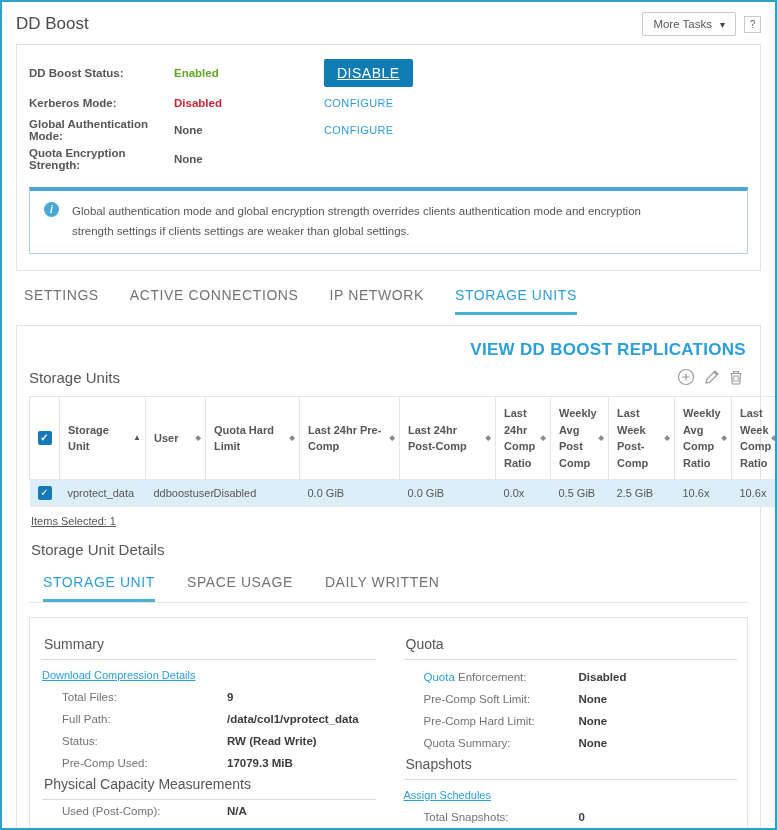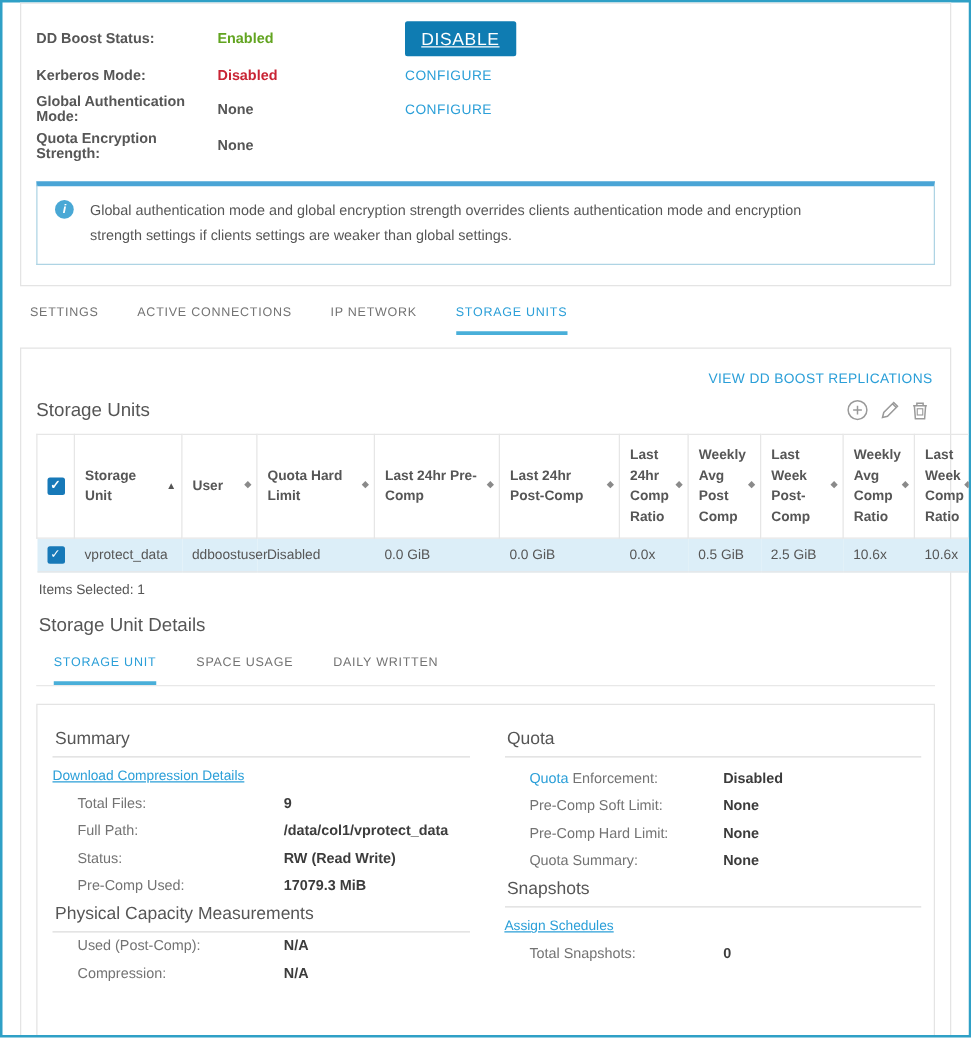--- a/index.html
+++ b/index.html
@@ -52,68 +52,76 @@
     padding:10px 70px 12px 42px; font-size:11.5px; line-height:1.75; color:#565656;
   }
   .info-icon {
     position:absolute; left:14px; top:11px; width:15px; height:15px; border-radius:50%;
     background:#49a8d5; color:#fff; font-size:10px; font-weight:bold; font-style:italic;
     display:flex; align-items:center; justify-content:center;
   }
 
   
   .tabs { display:flex; gap:31px; padding:16px 8px 0 8px; }
-  .tab { font-size:10px; letter-spacing:0.6px; color:#737373; padding-bottom:9px; cursor:pointer; }
+  .tab { font-size:14px; letter-spacing:0.6px; color:#737373; padding-bottom:9px; cursor:pointer; }
   .tab.active { color:#2b9fd8; border-bottom:3px solid #49afd9; }
 
   
   .main-panel { margin-top:10px; padding:10px 12px 14px 12px; min-height:566px; }
   .repl-row { text-align:right; padding:4px 2px 2px 0; }
-  .repl-link { font-size:11px; color:#2b9fd8; letter-spacing:0.3px; text-decoration:none; cursor:pointer; }
+  .repl-link { font-size:17px; color:#2b9fd8; letter-spacing:0.3px; text-decoration:none; cursor:pointer;font-weight:bold; }
   .su-head { display:flex; align-items:center; margin:6px 0 10px 0; }
   .su-title { font-size:15px; color:#565656; flex:1; }
   .icon-btn { background:none; border:none; cursor:pointer; padding:0 4px; }
   .icon-btn svg { display:block; }
 
   
   table { width:100%; border-collapse:collapse; table-layout:fixed; font-size:11px; }
   th {
     border:1px solid #e6e6e6; font-weight:bold; color:#565656; text-align:left;
     padding:8px 14px 8px 8px; vertical-align:middle; position:relative; line-height:1.5;
   }
   th.cb-col, td.cb-col { width:30px; text-align:center; padding:6px 4px; }
   td { padding:6px 8px; color:#565656; border-bottom:1px solid #e6e6e6; }
   tr.sel td { background:#dceef8; }
   .sort { position:absolute; right:4px; top:50%; transform:translateY(-50%); color:#8a8a8a; font-size:7px; }
   .sort.asc { color:#555; font-size:8px; }
   .checkbox {
     width:14px; height:14px; background:#1779b8; border-radius:2px; margin:0 auto;
     color:#fff; font-size:10px; line-height:14px; text-align:center; cursor:pointer;
   }
-  .items-sel { font-size:11px; color:#565656; margin:8px 0 14px 2px; }
+  .items-sel { font-size:11px; color:#565656; margin:8px 0 14px 2px;text-decoration:underline; }
 
   
   .sud-title { font-size:15px; color:#565656; margin:6px 0 14px 2px; }
   .sub-tabs { display:flex; gap:32px; padding:2px 8px 0 14px; border-bottom:1px solid #e8e8e8; }
   .details-panel { margin-top:14px; padding:16px 10px 16px 12px; display:grid; grid-template-columns:1fr 1fr; column-gap:28px; min-height:312px; }
   .sec-head { font-size:14px; color:#565656; padding:2px 0 7px 2px; border-bottom:1px solid #dcdcdc; }
   .drow { display:grid; grid-template-columns:165px 1fr; padding:5px 0 5px 20px; align-items:center; }
   .col-r .drow { grid-template-columns:155px 1fr; }
   .dlabel { font-size:11.5px; color:#737373; }
   .dlabel .lnk-part { color:#2b9fd8; cursor:pointer; }
   .dvalue { font-size:11.5px; color:#3c3c3c; font-weight:bold; }
   .link-row { padding:5px 2px 3px 0; }
   .u-link { font-size:11px; color:#2b9fd8; text-decoration:underline; cursor:pointer; }
   .sec-gap { }
 </style>
 </head>
 <body>
 
 <div class="page">
 
+  <div class="hdr">
+    <div class="hdr-title">DD Boost</div>
+    <button class="more-tasks">
+      <span>More Tasks</span>
+      <span class="caret">▾</span>
+    </button>
+    <button class="help-btn">?</button>
+  </div>
 
   <div class="panel status-panel">
     <div class="status-row">
       <span class="s-label">DD Boost Status:</span>
       <span class="s-value green">Enabled</span>
       <button class="btn-primary">DISABLE</button>
     </div>
     <div class="status-row">
       <span class="s-label">Kerberos Mode:</span>
       <span class="s-value red">Disabled</span>

